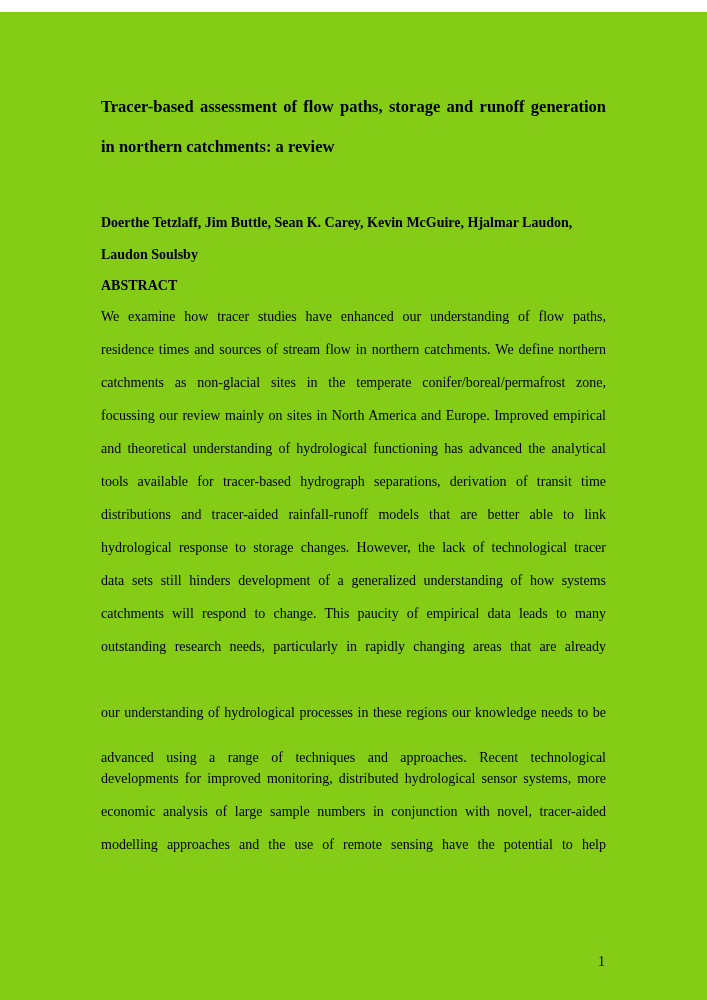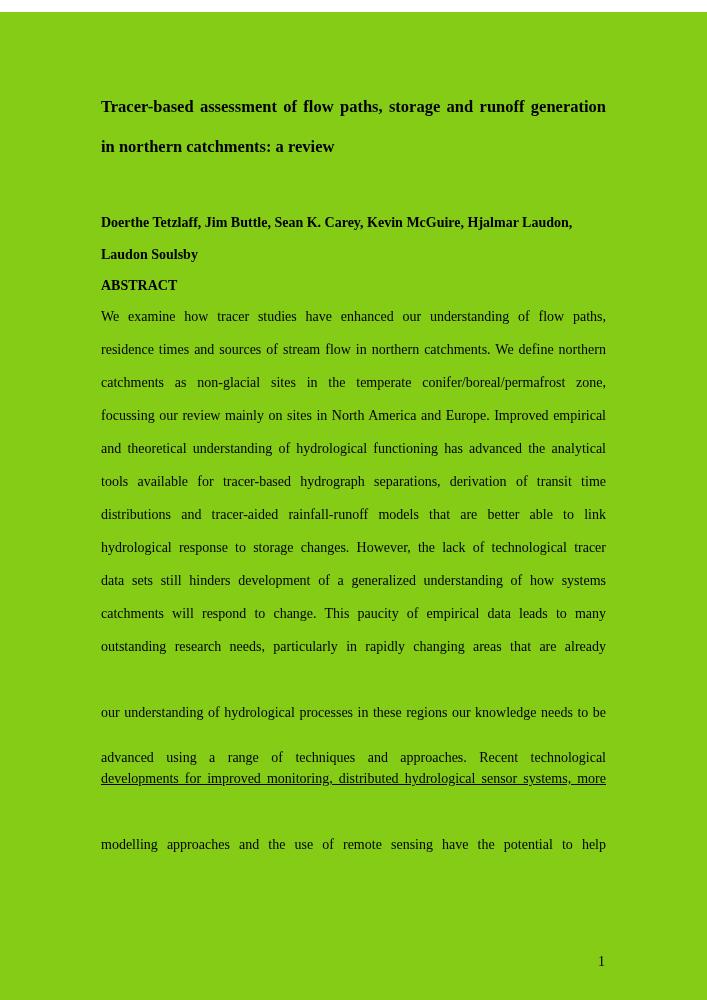--- a/index.html
+++ b/index.html
@@ -33,17 +33,18 @@
   <div class="line" style="top:396px;">focussing our review mainly on sites in North America and Europe. Improved empirical</div>
   <div class="line" style="top:429px;">and theoretical understanding of hydrological functioning has advanced the analytical</div>
   <div class="line" style="top:495px;">distributions and tracer-aided rainfall-runoff models that are better able to link</div>
   <div class="line" style="top:462px;">tools available for tracer-based hydrograph separations, derivation of transit time</div>
   <div class="line" style="top:528px;">hydrological response to storage changes. However, the lack of technological tracer</div>
   <div class="line" style="top:561px;">data sets still hinders development of a generalized understanding of how systems</div>
   <div class="line" style="top:594px;">catchments will respond to change. This paucity of empirical data leads to many</div>
   <div class="line" style="top:627px;">outstanding research needs, particularly in rapidly changing areas that are already</div>
   <div class="line" style="top:693px;">our understanding of hydrological processes in these regions our knowledge needs to be</div>
   <div class="line" style="top:726px;margin-top:12px;">advanced using a range of techniques and approaches. Recent technological</div>
-  <div class="line" style="top:759px;text-decoration:underline;">developments for improved monitoring, distributed hydrological sensor systems, more</div>
+  <div class="line" style="top:759px;">developments for improved monitoring, distributed hydrological sensor systems, more</div>
+  <div class="line" style="top:792px;">economic analysis of large sample numbers in conjunction with novel, tracer-aided</div>
   <div class="line" style="top:825px;">modelling approaches and the use of remote sensing have the potential to help</div>
 
   <div class="pagenum">1</div>
 </div>
 
 </body></html>

